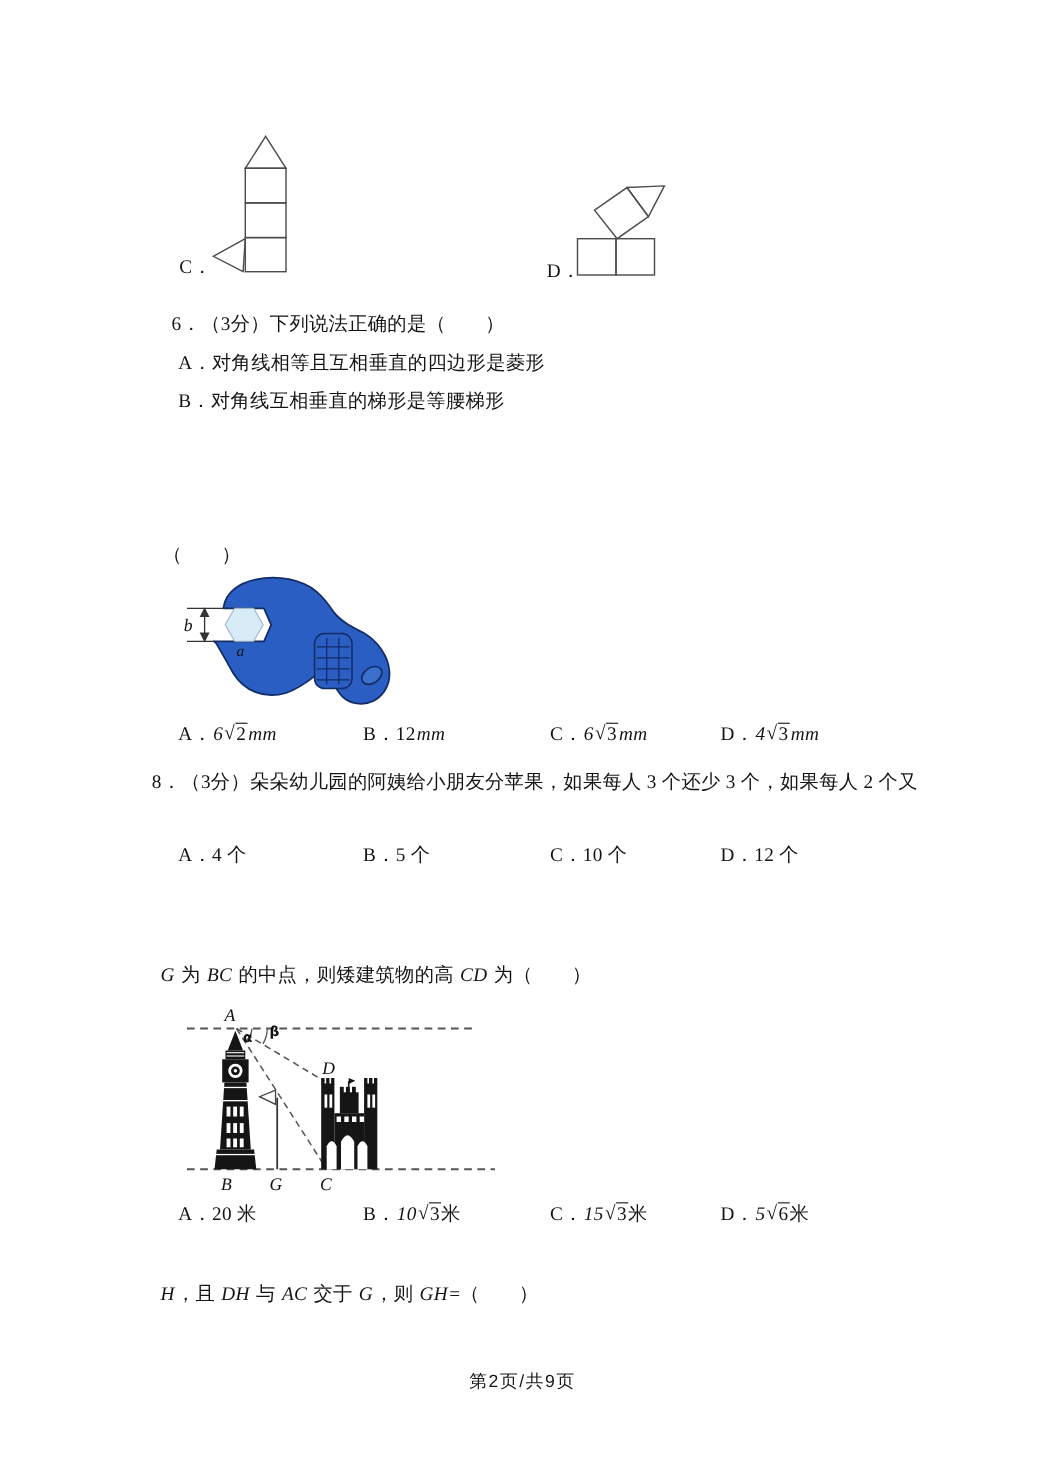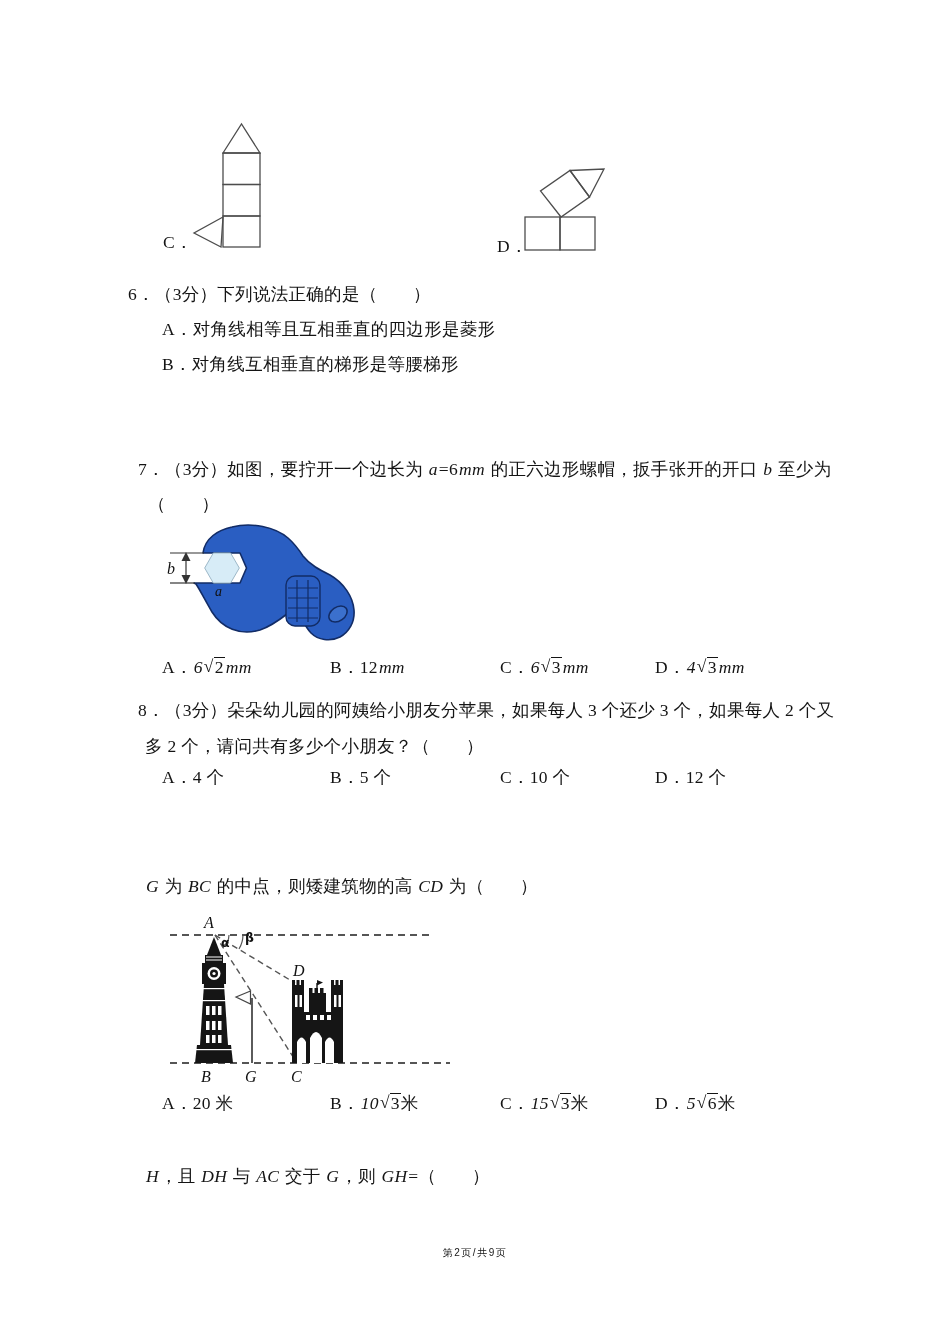--- a/index.html
+++ b/index.html
@@ -5,21 +5,21 @@
   html,body{margin:0;padding:0;background:#ffffff;}
   .page{position:relative;width:950px;height:1344px;background:#fff;
         font-family:"Liberation Serif","DejaVu Serif",serif;color:#141414;overflow:hidden;}
   .t{position:absolute;font-size:17.5px;line-height:1.25;white-space:pre;letter-spacing:0.3px;}
   .mi{font-style:italic;font-family:"Liberation Serif","DejaVu Serif",serif;padding:0 1px;}
   .sq{display:inline-block;white-space:nowrap;}
   .sq-sign{display:inline-block;font-style:italic;transform:translateY(-1px);}
   .sq-rad{display:inline-block;border-top:1.4px solid #141414;line-height:1.05;padding:0 1px;}
   .fig{position:absolute;}
   .footer{position:absolute;left:0;width:950px;text-align:center;top:1246px;
-          font-family:"Liberation Sans","DejaVu Sans",sans-serif;font-size:10px;letter-spacing:1.5px;color:#151515;}
+          font-family:"Liberation Sans","DejaVu Sans",sans-serif;font-size:16px;letter-spacing:1.5px;color:#151515;}
   .svgmath{font:italic 16px "Liberation Serif","DejaVu Serif",serif;fill:#111;}
   .svggreek{font:600 12.5px "DejaVu Sans",sans-serif;fill:#111;}
   .svgsmallmath{font:italic 14px "Liberation Serif","DejaVu Serif",serif;fill:#111;}
 </style>
 </head>
 <body>
 
 <div class="page">
 
   <span class="t" style="left:163px;top:232px">C．</span>
@@ -36,25 +36,24 @@
   <span class="t" style="left:497px;top:236px">D．</span>
   <svg class="fig" style="left:512px;top:150px" width="105" height="108" viewBox="512 150 105 108">
     <g stroke="#4d4d4d" stroke-width="1.3" fill="none" stroke-linejoin="miter">
       <rect x="525" y="217" width="35" height="33"></rect>
       <rect x="560" y="217" width="35" height="33"></rect>
       <polygon points="561,217 540.5,191 570,170.5 589.5,197"></polygon>
       <polygon points="570,170.5 604,169 589.5,197"></polygon>
     </g>
   </svg>
 
-  <div class="t" style="left:128px;top:284px"><span>6．（3分）下列说法正确的是（　　）</span></div>
+  <div class="t" style="left:156px;top:284px"><span>6．（3分）下列说法正确的是（　　）</span></div>
   <div class="t" style="left:162px;top:319px"><span>A．对角线相等且互相垂直的四边形是菱形</span></div>
   <div class="t" style="left:162px;top:354px"><span>B．对角线互相垂直的梯形是等腰梯形</span></div>
 
-  <div class="t" style="left:138px;top:459px"><span>7．（3分）如图，要拧开一个边长为 </span><span class="mi">a</span><span>=6</span><span class="mi">mm</span><span> 的正六边形螺帽，扳手张开的开口 </span><span class="mi">b</span><span> 至少为</span></div>
   <div class="t" style="left:148px;top:494px"><span>（　　）</span></div>
 
   <svg class="fig" style="left:158px;top:520px" width="245" height="130" viewBox="158 520 245 130">
 
     <path d="M 203 553
              C 205 538 218 530 232 527
              C 252 522 275 527 288 538
              C 296 545 301 553 303 556
              C 310 565 320 570 330 575
              C 344 583 353 597 354 610
@@ -84,21 +83,20 @@
     <text class="svgmath" x="167" y="574">b</text>
     <text class="svgsmallmath" x="215" y="596">a</text>
   </svg>
 
   <span class="t" style="left:162px;top:657px"><span>A．</span><span class="mi">6</span><span class="sq"><span class="sq-sign">√</span><span class="sq-rad">2</span></span><span class="mi">mm</span></span>
   <span class="t" style="left:330px;top:657px"><span>B．12</span><span class="mi">mm</span></span>
   <span class="t" style="left:500px;top:657px"><span>C．</span><span class="mi">6</span><span class="sq"><span class="sq-sign">√</span><span class="sq-rad">3</span></span><span class="mi">mm</span></span>
   <span class="t" style="left:655px;top:657px"><span>D．</span><span class="mi">4</span><span class="sq"><span class="sq-sign">√</span><span class="sq-rad">3</span></span><span class="mi">mm</span></span>
 
   <div class="t" style="left:138px;top:700px"><span>8．（3分）朵朵幼儿园的阿姨给小朋友分苹果，如果每人 3 个还少 3 个，如果每人 2 个又</span></div>
-  <div class="t" style="left:145px;top:736px"><span>多 2 个，请问共有多少个小朋友？（　　）</span></div>
   <span class="t" style="left:162px;top:767px"><span>A．4 个</span></span>
   <span class="t" style="left:330px;top:767px"><span>B．5 个</span></span>
   <span class="t" style="left:500px;top:767px"><span>C．10 个</span></span>
   <span class="t" style="left:655px;top:767px"><span>D．12 个</span></span>
 
   <div class="t" style="left:145px;top:876px"><span class="mi">G</span><span> 为 </span><span class="mi">BC</span><span> 的中点，则矮建筑物的高 </span><span class="mi">CD</span><span> 为（　　）</span></div>
 
   <svg class="fig" style="left:152px;top:902px" width="305" height="195" viewBox="152 902 305 195">
 
     <g stroke="#555" fill="none">

